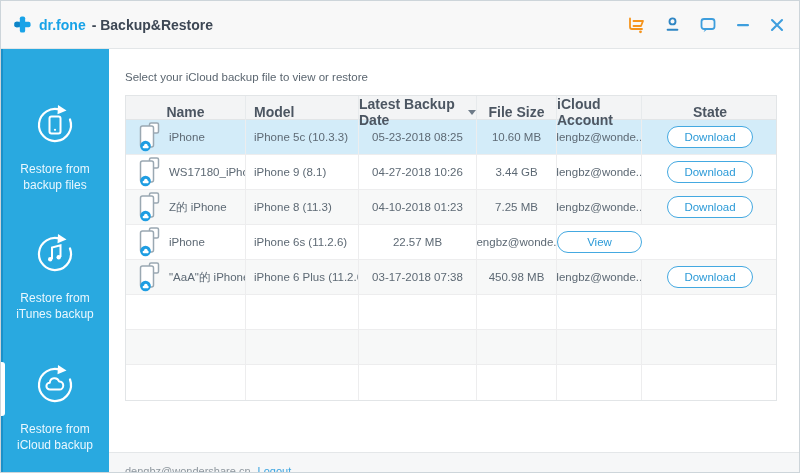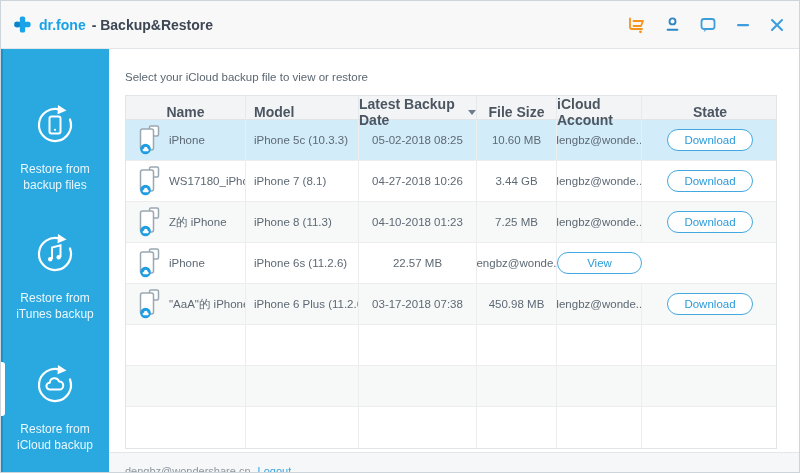--- a/index.html
+++ b/index.html
@@ -41,21 +41,21 @@
   .thead,.trow{ display:grid; grid-template-columns:120px 113px 118px 80px 85px 136px; }
   .thead{ height:24px; background:#f3f4f5; border-bottom:1px solid #e2e5e7; }
   .hcell{ display:flex; align-items:center; justify-content:center;
           font-size:14px; font-weight:bold; color:#4c5662;
           border-right:1px solid #e7eaec; }
   .hcell:last-child{ border-right:none; }
   .hcell.left{ justify-content:flex-start; padding-left:8px; }
   .sort-caret{ width:0; height:0; margin-left:6px; border-left:4px solid transparent;
                border-right:4px solid transparent; border-top:5px solid #6e7b88; }
 
-  .trow{ height:41px; border-bottom:1px solid #ededee; background:#fff; }
+  .trow{ height:35px; border-bottom:1px solid #ededee; background:#fff; }
   .trow:last-child{ border-bottom:none; }
   .trow.alt{ background:#f7f8f8; }
   .trow.selected{ background:#d3ecf9; }
   .tcell{ display:flex; align-items:center; justify-content:center;
           font-size:11.5px; color:#5d6974; border-right:1px solid #ededee;
           overflow:hidden; white-space:nowrap; }
   .tcell:last-child{ border-right:none; }
   .tcell.name{ justify-content:flex-start; padding-left:12px; gap:9px; }
   .tcell.model{ justify-content:flex-start; padding-left:8px; }
 
@@ -213,21 +213,21 @@
             <rect x="5.6" y="24.3" width="4.5" height="1.9" rx="0.9"></rect>
           </g>
         </svg>
       </span>
       <span>iPhone</span>
     </div>
     <div class="tcell model">
                 <span>iPhone 5c (10.3.3)</span>
               </div>
     <div class="tcell">
-                <span>05-02-2018 08:25</span>
+                <span>05-23-2018 08:25</span>
               </div>
     <div class="tcell">
                 <span>10.60 MB</span>
               </div>
     <div class="tcell">
                 <span>dengbz@wonde...</span>
               </div>
     <div class="tcell">
                 <button class="action-btn">Download</button>
               </div>
@@ -244,21 +244,21 @@
             <circle cx="5.9" cy="25" r="1.3"></circle>
             <circle cx="7.8" cy="23.6" r="1.8"></circle>
             <circle cx="9.5" cy="25" r="1.2"></circle>
             <rect x="5.6" y="24.3" width="4.5" height="1.9" rx="0.9"></rect>
           </g>
         </svg>
       </span>
       <span>WS17180_iPhone5</span>
     </div>
     <div class="tcell model">
-                <span>iPhone 7 (8.1)</span>
+                <span>iPhone 9 (8.1)</span>
               </div>
     <div class="tcell">
                 <span>04-27-2018 10:26</span>
               </div>
     <div class="tcell">
                 <span>3.44 GB</span>
               </div>
     <div class="tcell">
                 <span>dengbz@wonde...</span>
               </div>

